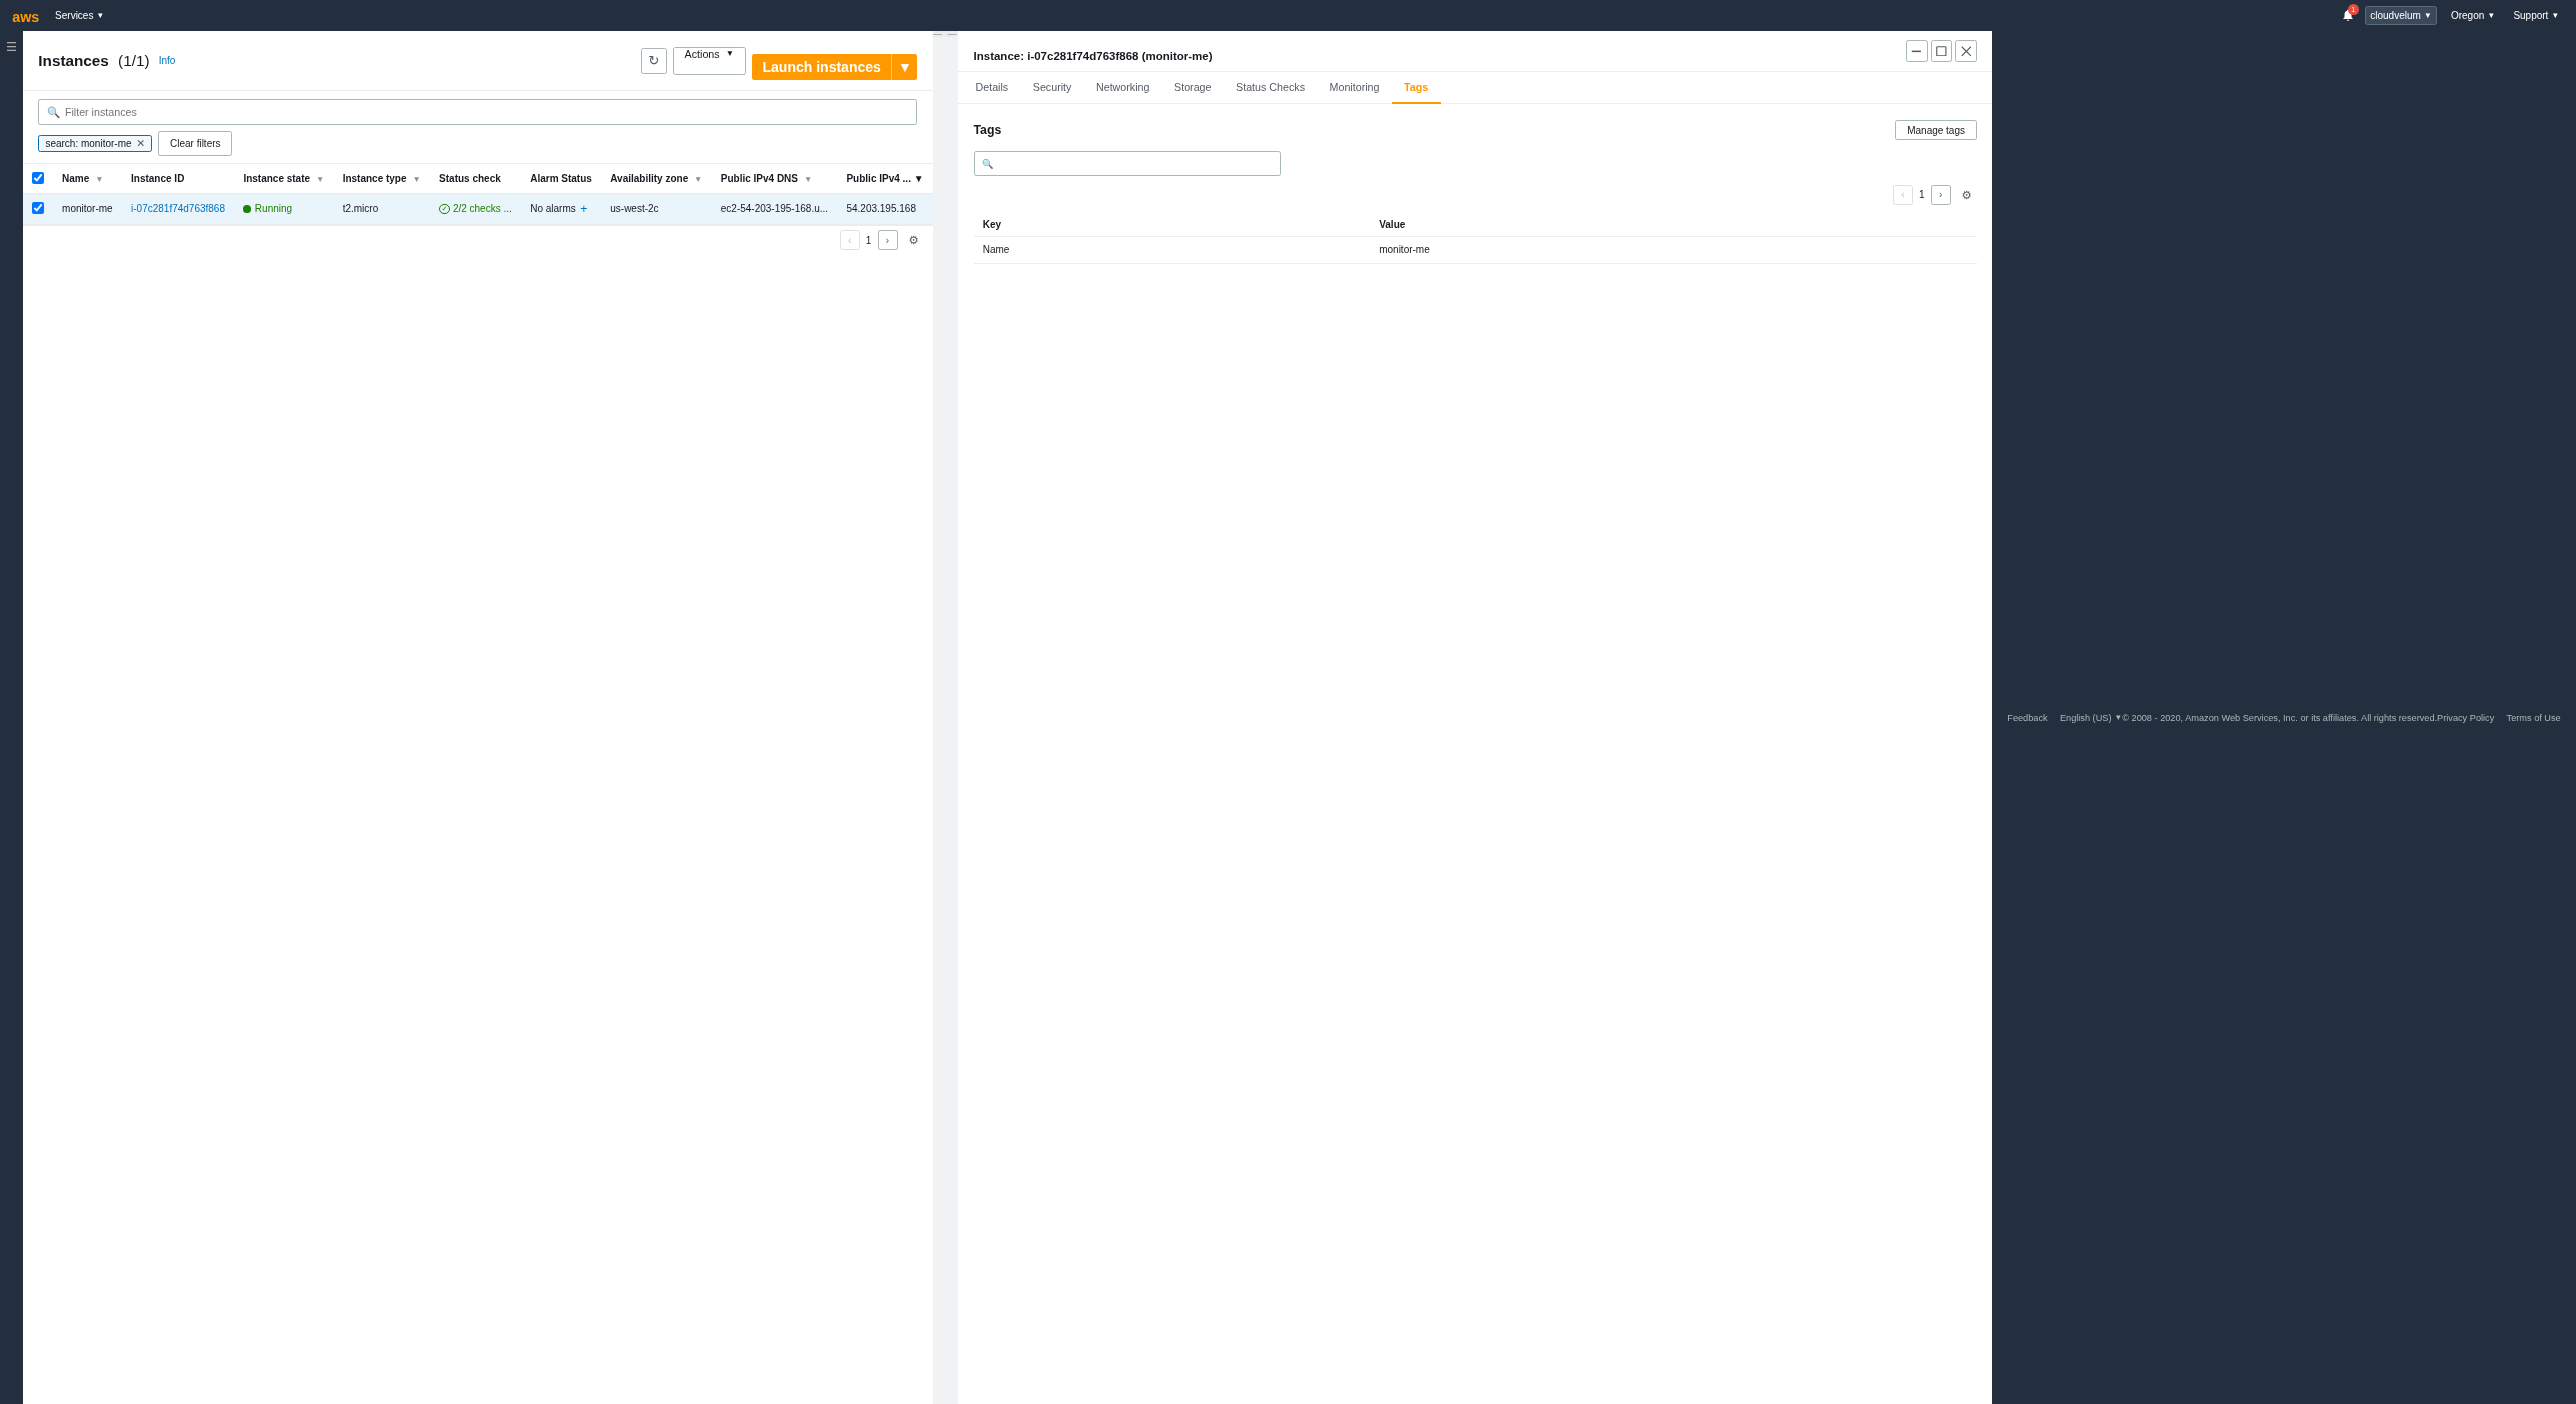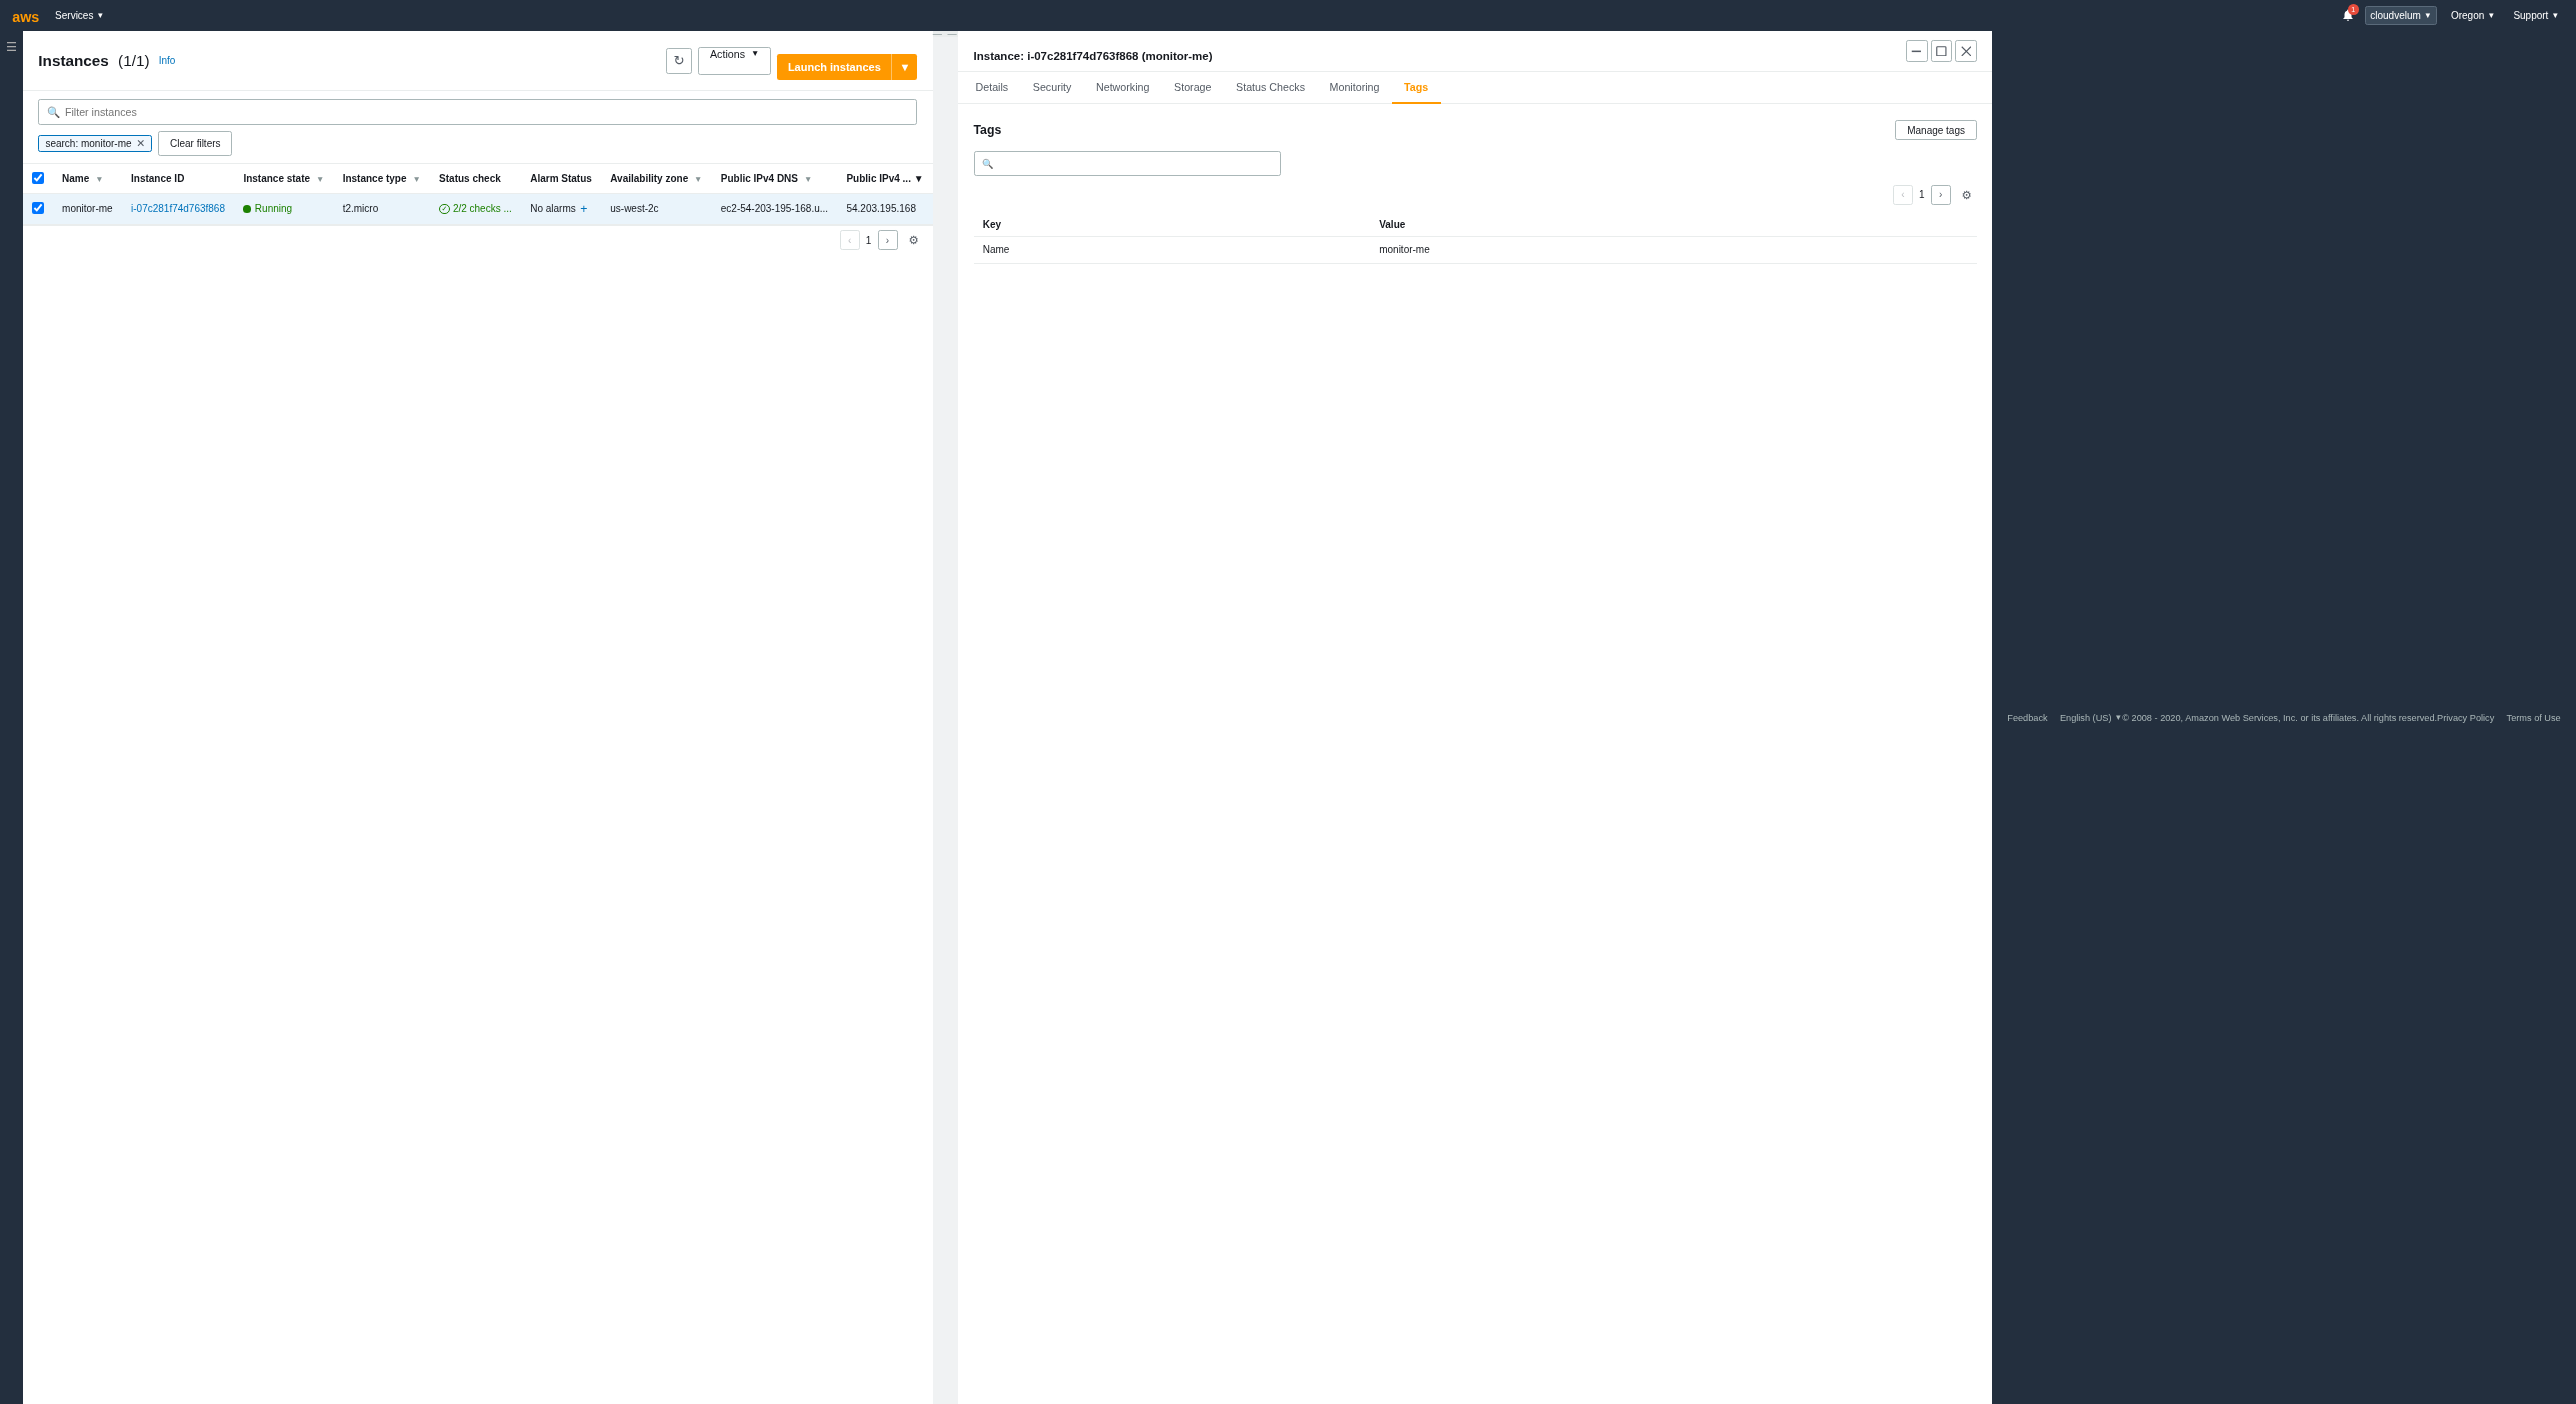--- a/index.html
+++ b/index.html
@@ -155,21 +155,21 @@
     }
     .btn-launch {
       height: 26px;
       border: none;
       background: #ff9900;
       border-radius: 2.3px;
       cursor: pointer;
       display: flex;
       align-items: center;
       gap: 0;
-      font-size: 11px;
+      font-size: 14px;
       font-weight: 600;
       color: #fff;
       margin-top: 12px;
     }
     .btn-launch-main {
       padding: 0 10.7px;
       height: 100%;
       display: flex;
       align-items: center;
     }

